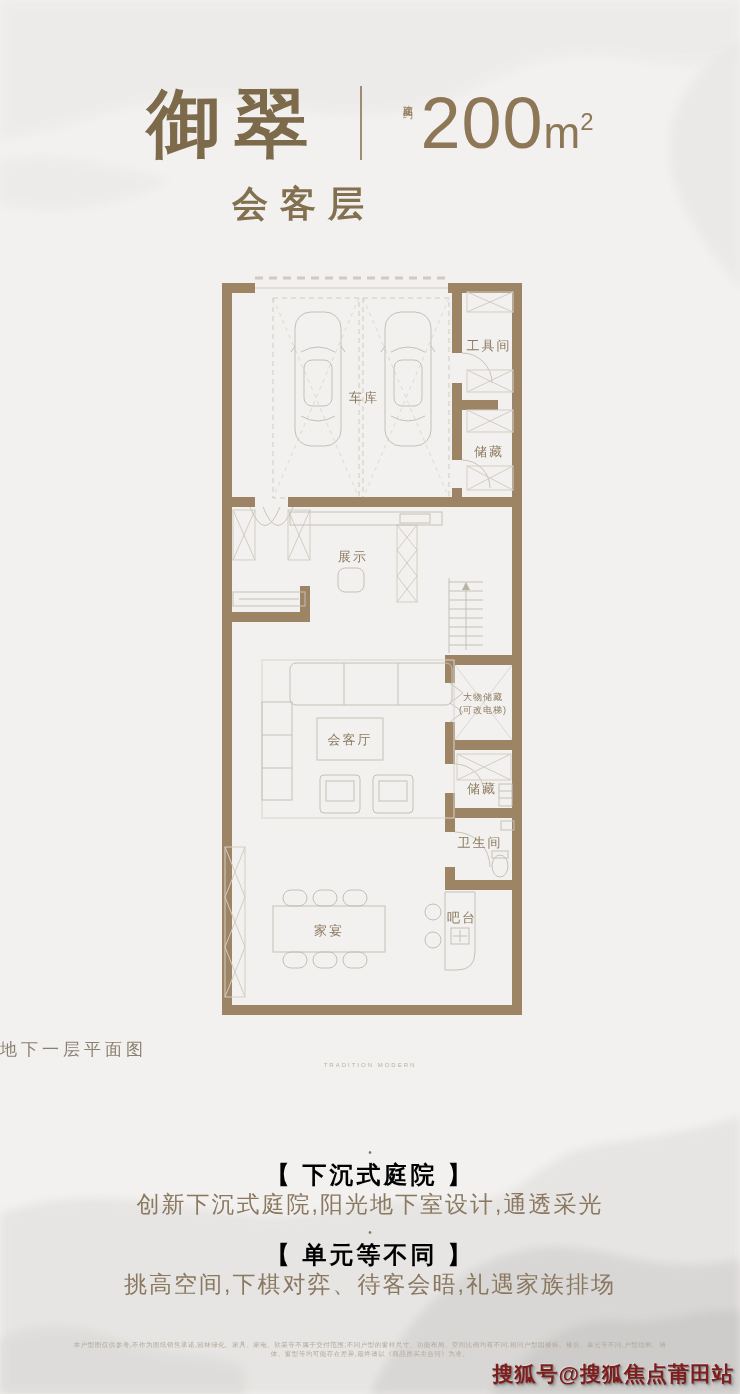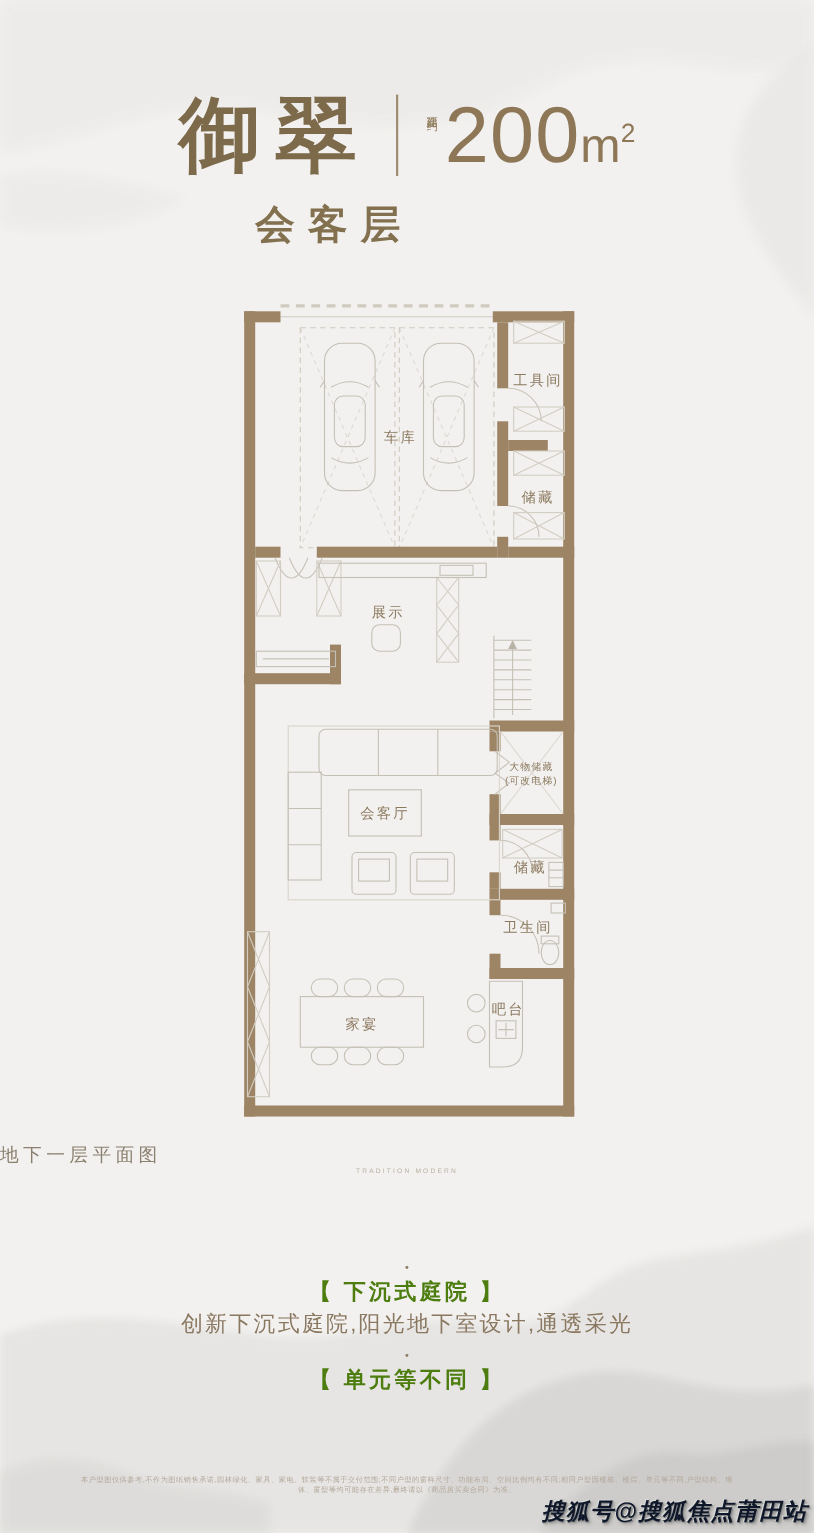--- a/index.html
+++ b/index.html
@@ -10,21 +10,21 @@
     font-family:"Liberation Sans", sans-serif;
     color:#8c7a5f;
   }
   
   .bg-svg { position:absolute; left:0; width:740px; pointer-events:none; }
   #bg-top { top:0; height:320px; }
   #bg-bottom { bottom:0; height:340px; }
 
   
   .header { position:absolute; top:86px; left:0; width:740px;
-    display:flex; justify-content:center; align-items:center; gap:22px; }
+    display:flex; justify-content:center; align-items:center; gap:38px; }
   .brand {
     font-family:"DejaVu Serif","Liberation Serif",serif;
     font-weight:bold; font-size:74px; line-height:1;
     letter-spacing:14px; color:#7d6a4b;
   }
   .hdr-divider { width:2px; height:74px; background:#8f7b5c; opacity:.85; }
   .area-wrap { display:flex; align-items:center; gap:6px; }
   .area-label { writing-mode:vertical-rl; text-orientation:upright;
     font-size:10px; letter-spacing:2px; color:#8f7b5c; height:52px; }
   .area-num { font-size:72px; font-weight:400; color:#8d7757; line-height:1; letter-spacing:1px; }
@@ -44,32 +44,32 @@
 
   
   .plan-caption { position:absolute; top:1038px; left:0; width:740px; text-align:left;
     font-size:17px; letter-spacing:4px; color:#8b8070; }
   .plan-caption-sub { position:absolute; top:1062px; left:0; width:740px; text-align:center;
     font-size:6px; letter-spacing:2px; color:#b8b0a2; }
 
   
   .features { position:absolute; top:1146px; left:0; width:740px; text-align:center; }
   .feat-bullet { font-size:10px; color:#8a7a5e; line-height:14px; }
-  .feat-title { font-size:20px; font-weight:bold; color:#4d7c0f;
+  .feat-title { font-size:24px; font-weight:bold; color:#000000;
     letter-spacing:3px; line-height:30px; }
-  .feat-desc { font-size:20px; color:#8a7860; letter-spacing:2px; line-height:28px;
+  .feat-desc { font-size:23px; color:#8a7860; letter-spacing:2px; line-height:28px;
     margin-bottom:8px; }
 
   
   .disclaimer { position:absolute; top:1341px; left:70px; width:600px; text-align:center;
     font-size:6.5px; color:#b4a89a; letter-spacing:.5px; }
   .watermark { position:absolute; right:6px; bottom:6px;
     font-size:21px; font-weight:bold; letter-spacing:1px;
-    color:#0f172a;
-    text-shadow:1px 1px 0 #8a8a88, -1px -1px 0 #d9d9d7, 2px 2px 3px rgba(90,90,88,.55);font-style:italic; }
+    color:#7f1d1d;
+    text-shadow:1px 1px 0 #8a8a88, -1px -1px 0 #d9d9d7, 2px 2px 3px rgba(90,90,88,.55); }
 </style>
 </head>
 <body>
 
 <svg id="bg-top" class="bg-svg" viewBox="0 0 740 320">
   <defs>
       <filter id="soft">
         <feGaussianBlur stdDeviation="5"></feGaussianBlur>
       </filter>
     </defs>
@@ -253,18 +253,19 @@
 
 <div class="features">
   <div>
     <div class="feat-bullet">•</div>
     <div class="feat-title">【 下沉式庭院 】</div>
     <div class="feat-desc">创新下沉式庭院,阳光地下室设计,通透采光</div>
   </div>
   <div>
     <div class="feat-bullet">•</div>
     <div class="feat-title">【 单元等不同 】</div>
+    <div class="feat-desc">挑高空间,下棋对弈、待客会晤,礼遇家族排场</div>
   </div>
 </div>
 
 <div class="disclaimer">本户型图仅供参考,不作为图纸销售承诺,园林绿化、家具、家电、软装等不属于交付范围;不同户型的窗样尺寸、功能布局、空间比例均有不同;相同户型因楼栋、楼层、单元等不同,户型结构、墙体、窗型等均可能存在差异,最终请以《商品房买卖合同》为准。</div>
 
 <div class="watermark">搜狐号@搜狐焦点莆田站</div>
 
 </body></html>

